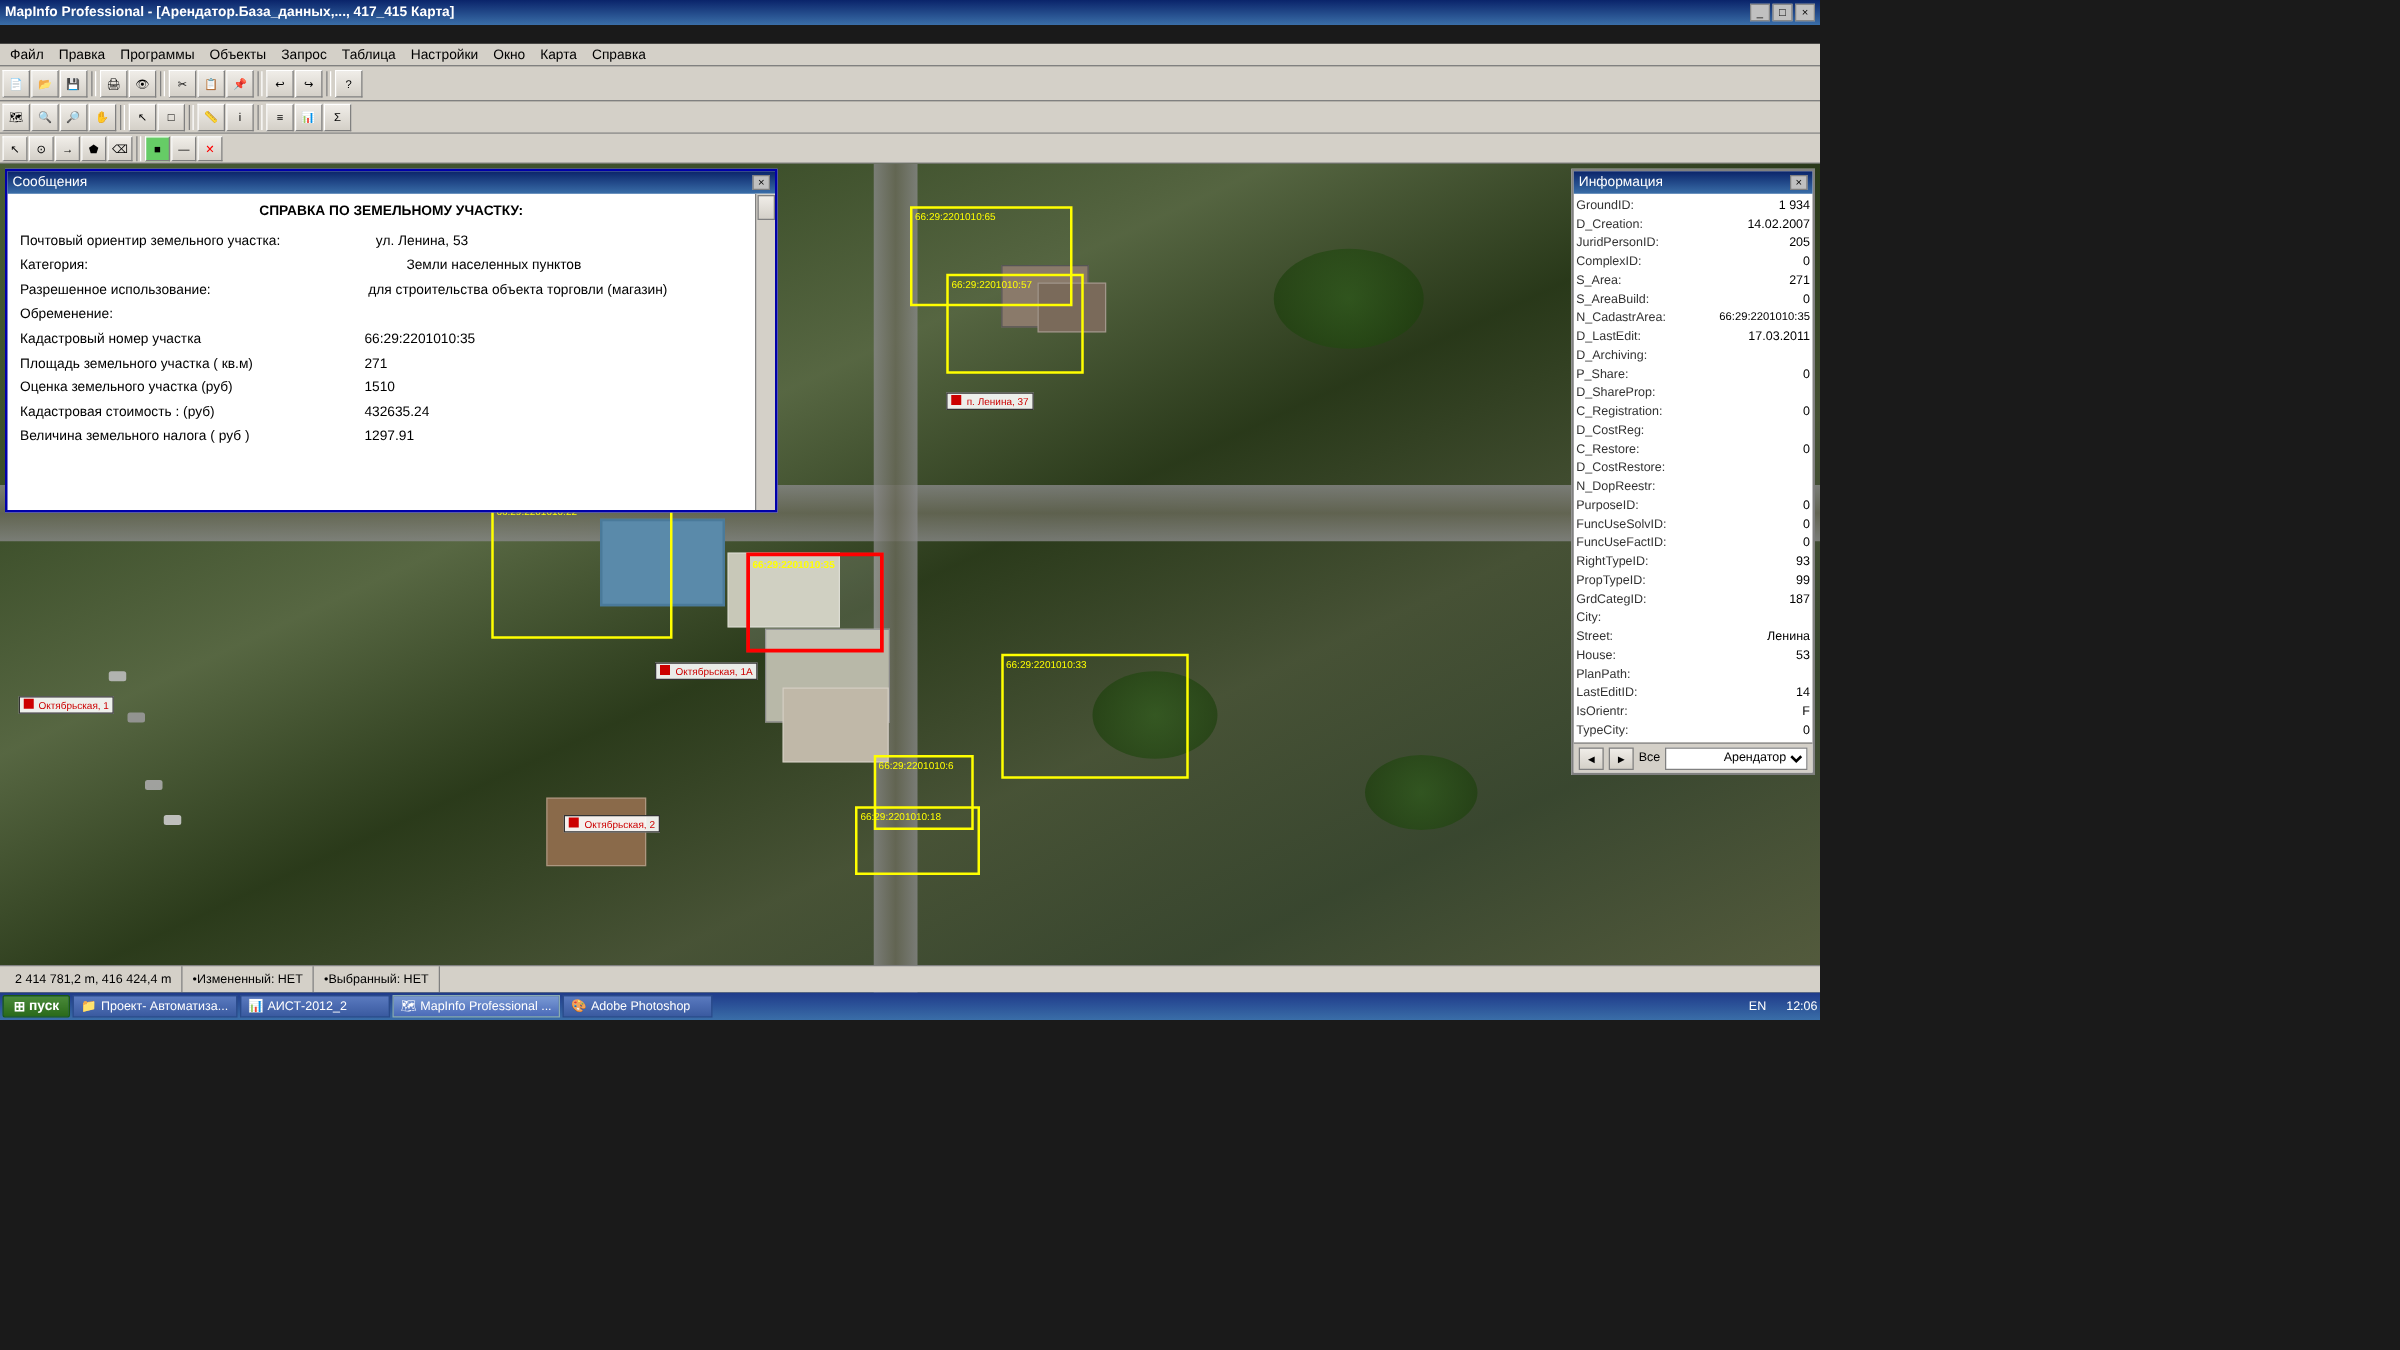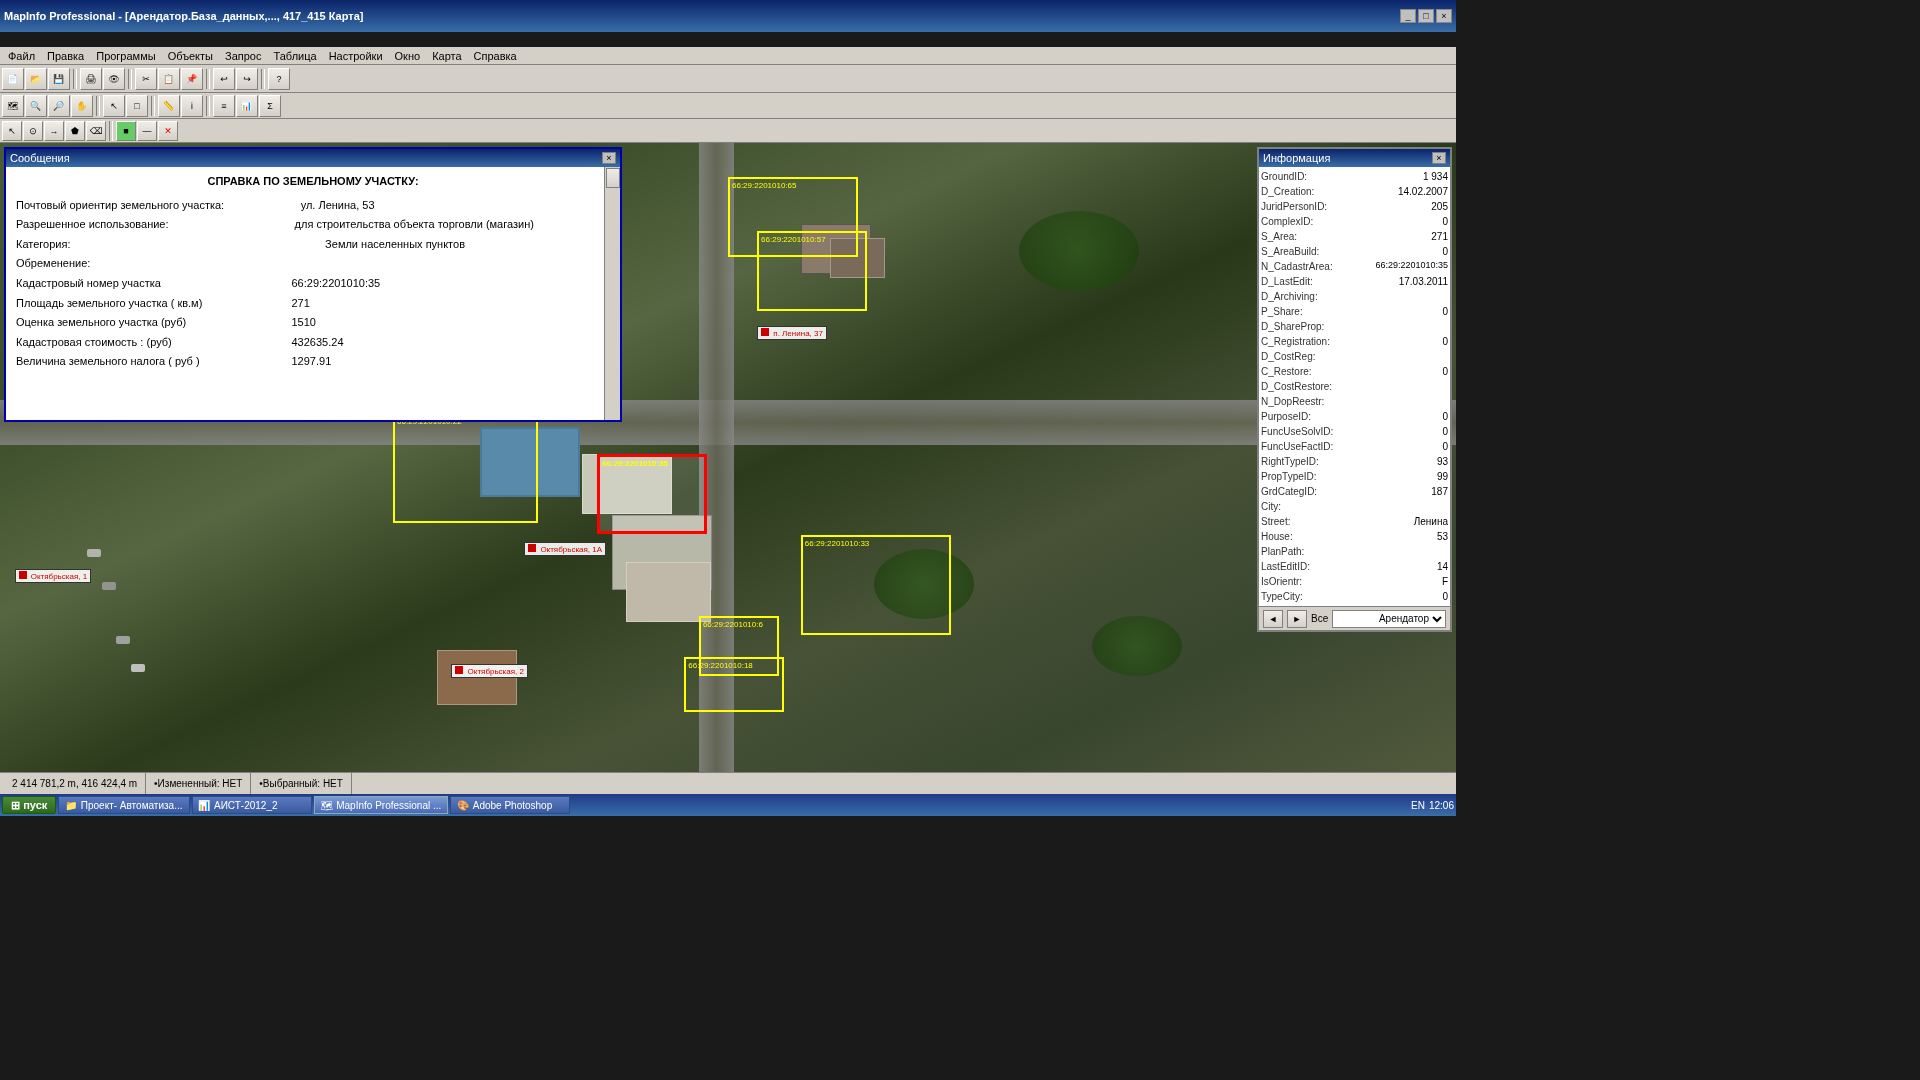--- a/index.html
+++ b/index.html
@@ -10,21 +10,21 @@
       font-family: 'Tahoma', 'Arial', sans-serif;
       font-size: 11px;
       overflow: hidden;
       position: relative;
     }
 
     
     .title-bar {
       background: linear-gradient(to bottom, #0a246a, #3a6ea8);
       color: white;
-      height: 32px;
+      height: 20px;
       display: flex;
       align-items: center;
       padding: 0 4px;
       justify-content: space-between;
     }
     .title-bar-text { font-size: 11px; font-weight: bold; }
     .title-bar-buttons { display: flex; gap: 2px; }
     .title-bar-btn {
       width: 16px; height: 14px;
       background: #c0c0c0;
@@ -349,21 +349,21 @@
       min-width: 120px;
     }
     .taskbar-btn.active {
       background: linear-gradient(to bottom, #7a9ad4, #4a6ab8);
       border: 1px solid #8aabb0;
     }
     .taskbar-right {
       margin-left: auto;
       display: flex;
       align-items: center;
-      gap: 4px;
+      gap: 16px;
       color: white;
       font-size: 10px;
     }
 
     
     .tree-cluster {
       position: absolute;
       border-radius: 50%;
       background: radial-gradient(circle, #2d5a1a 0%, #1a3a0a 100%);
       opacity: 0.7;
@@ -534,26 +534,26 @@
       </div>
       <div class="message-content">
         <div class="center-title">СПРАВКА ПО ЗЕМЕЛЬНОМУ УЧАСТКУ:</div>
         <table>
           <tbody>
               <tr>
             <td>Почтовый ориентир земельного участка:</td>
             <td>&nbsp;&nbsp;&nbsp;ул. Ленина, 53</td>
           </tr>
           <tr>
+            <td>Категория:</td>
+            <td>&nbsp;&nbsp;&nbsp;&nbsp;&nbsp;&nbsp;&nbsp;&nbsp;&nbsp;&nbsp;&nbsp;Земли населенных пунктов</td>
+          </tr>
+          <tr>
             <td>Разрешенное использование:</td>
             <td>&nbsp;для строительства объекта торговли (магазин)</td>
-          </tr>
-          <tr>
-            <td>Категория:</td>
-            <td>&nbsp;&nbsp;&nbsp;&nbsp;&nbsp;&nbsp;&nbsp;&nbsp;&nbsp;&nbsp;&nbsp;Земли населенных пунктов</td>
           </tr>
           <tr>
             <td>Обременение:</td>
             <td></td>
           </tr>
           <tr>
             <td>Кадастровый номер участка</td>
             <td>66:29:2201010:35</td>
           </tr>
           <tr>

